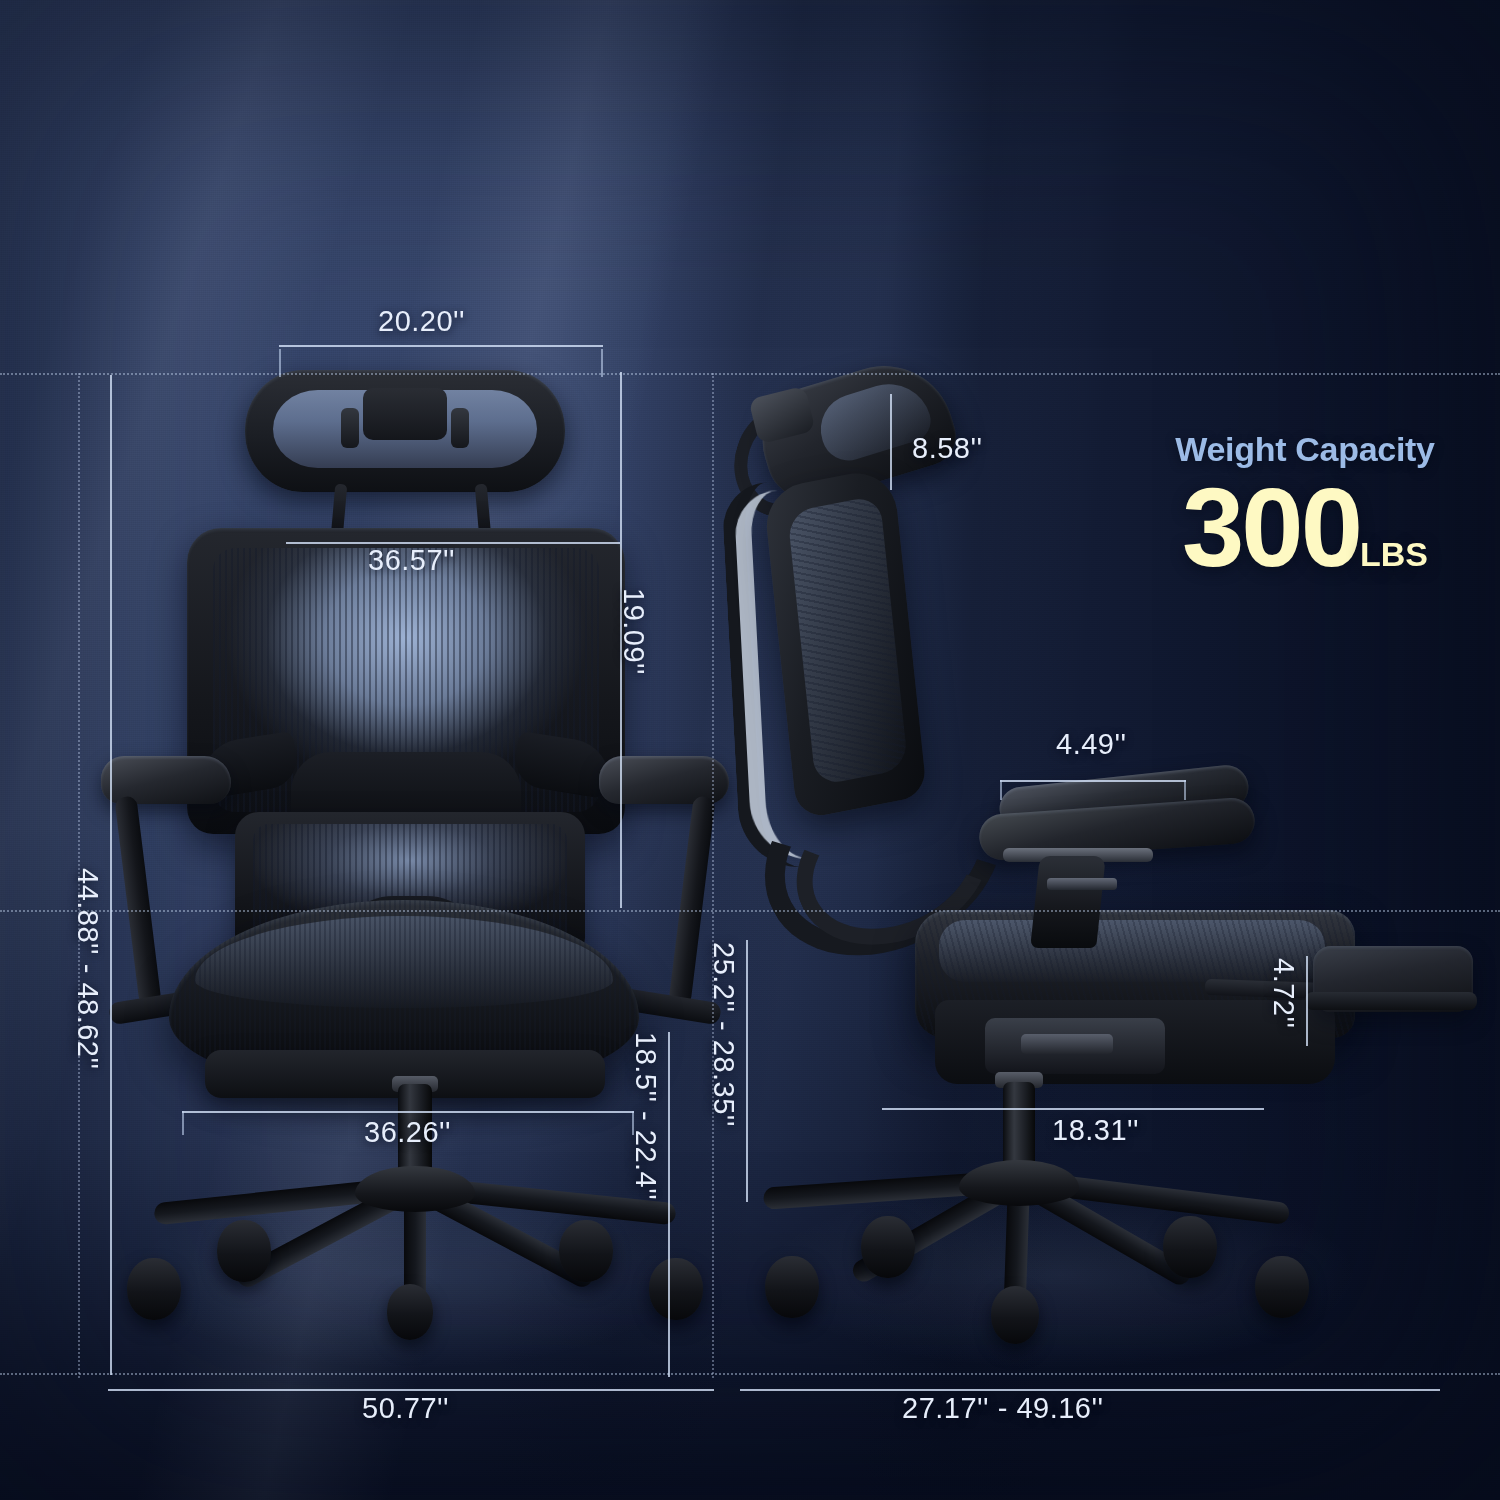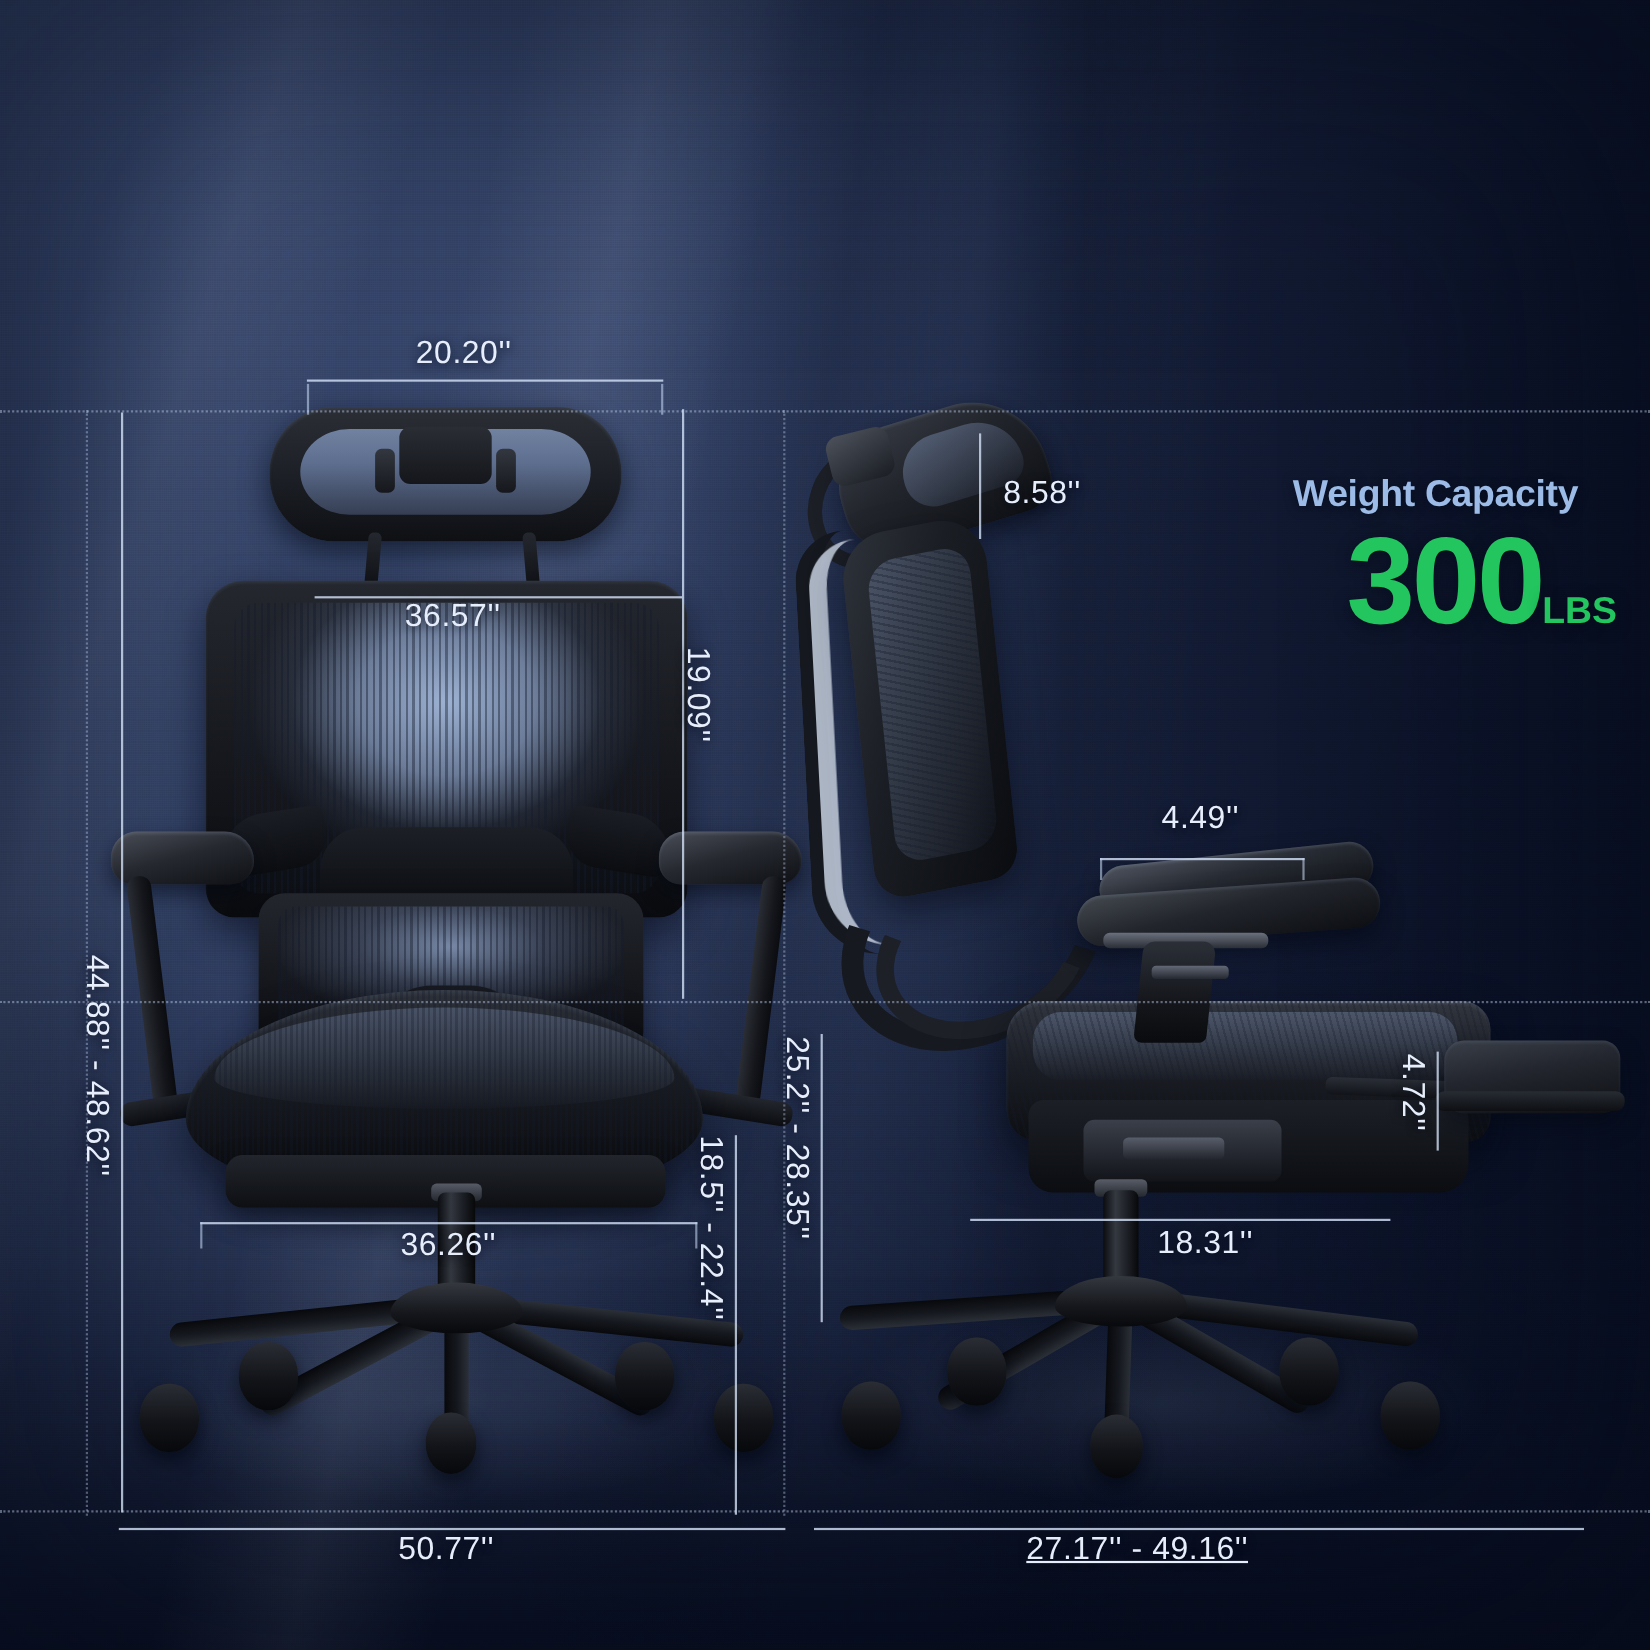--- a/index.html
+++ b/index.html
@@ -108,23 +108,22 @@
     color:#9cbbe6;
   }
   .wc-title{
     font-size:34px;font-weight:bold;letter-spacing:-.3px;
     color:#9cbbe6;
     text-shadow:0 2px 10px rgba(5,10,24,.6);
   }
   .wc-num{
     margin-top:6px;
     font-size:112px;font-weight:bold;line-height:.95;
-    color:#22c55e;letter-spacing:-3px;
+    color:#fef9c3;letter-spacing:-3px;
     text-shadow:0 3px 14px rgba(5,10,24,.6);
-    text-align:right;
   }
   .wc-unit{
     font-size:34px;font-weight:bold;letter-spacing:0;
     vertical-align:baseline;
   }
 
   
   .chair{position:absolute;}
 
   
@@ -621,21 +620,21 @@
   <div class="solid-v dim" style="left:1184px;top:780px;height:20px;"></div>
   <div class="dim-label" style="left:1056px;top:728px;">4.49''</div>
 
   <div class="solid-v" style="left:1306px;top:956px;height:90px;"></div>
   <div class="dim-label rot-cw" style="left:1300px;top:958px;">4.72''</div>
 
   <div class="solid-h" style="left:882px;top:1108px;width:382px;"></div>
   <div class="dim-label" style="left:1052px;top:1114px;">18.31''</div>
 
   <div class="solid-h" style="left:740px;top:1389px;width:700px;"></div>
-  <div class="dim-label" style="left:933px;top:1392px;text-decoration:underline;">27.17'' - 49.16''</div>
+  <div class="dim-label" style="left:902px;top:1392px;">27.17'' - 49.16''</div>
 
   <div class="wc" style="left:1140px;top:430px;width:330px;">
     <div class="wc-title">Weight Capacity</div>
     <div class="wc-num">
       <span>300</span><span class="wc-unit">LBS</span>
     </div>
   </div>
 
 </div>
 

